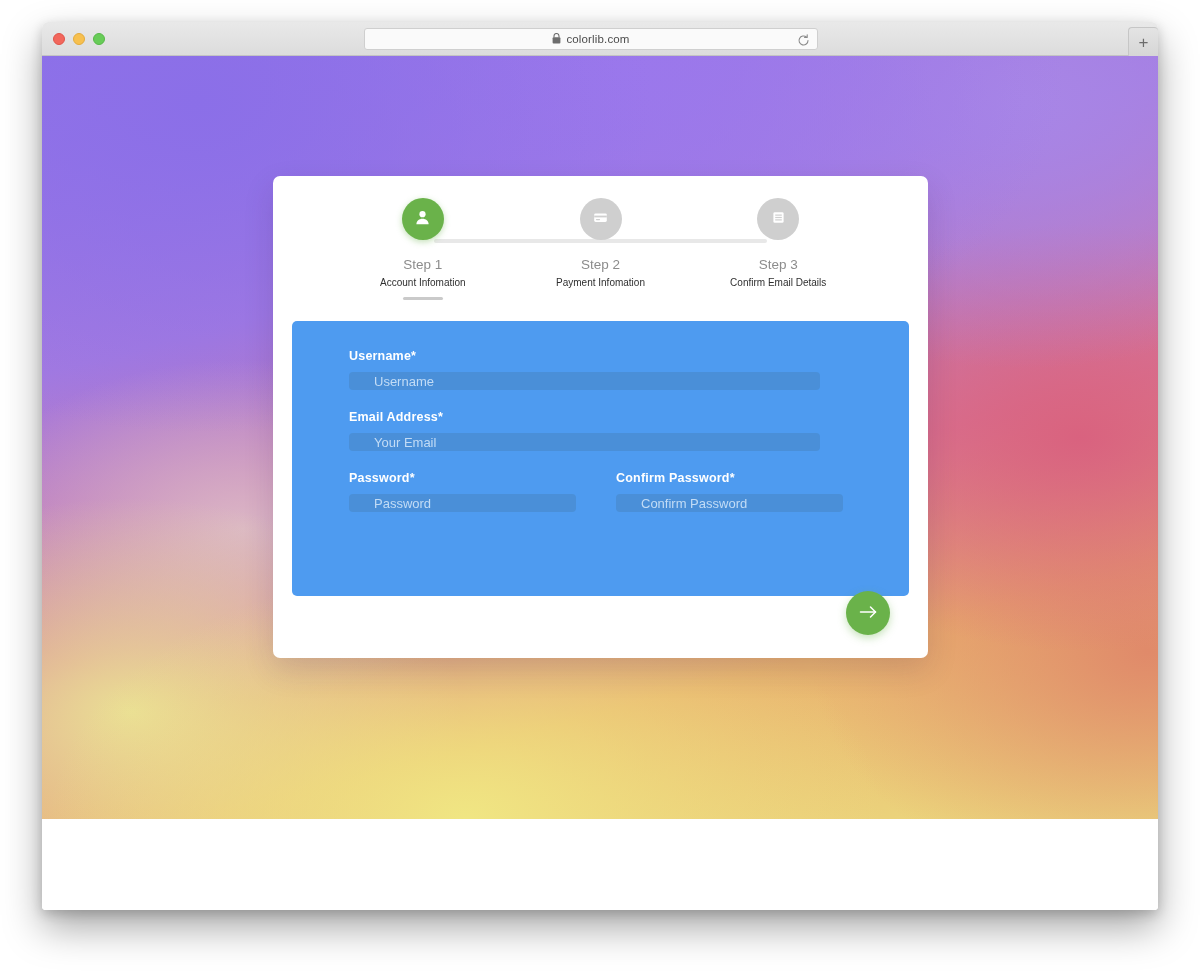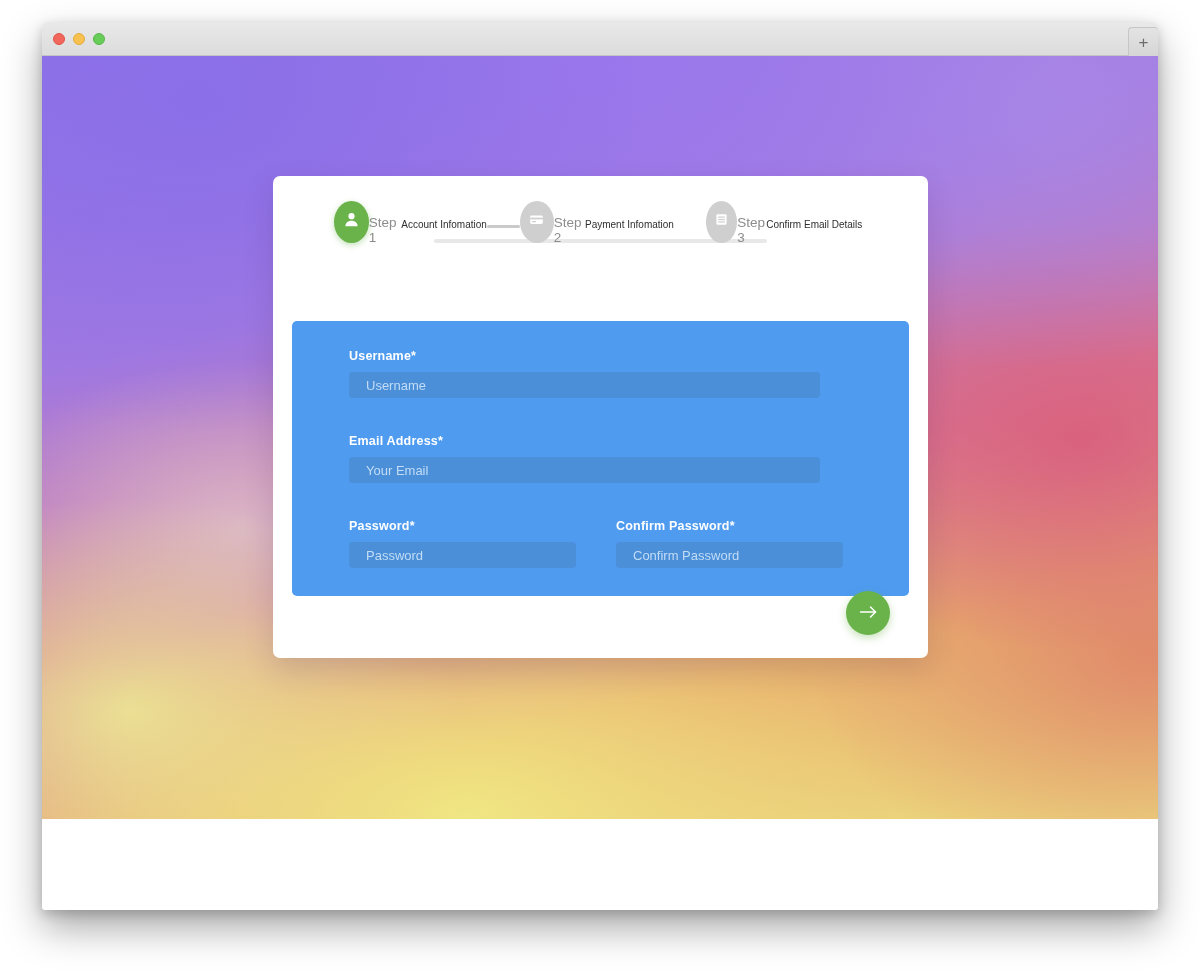--- a/index.html
+++ b/index.html
@@ -143,21 +143,21 @@
   .step-list {
     position: relative;
     display: flex;
     justify-content: space-between;
     padding: 0 61px;
   }
   .step {
     position: relative;
     width: 186px;
     display: flex;
-    flex-direction: row;
+    flex-direction: column;
     align-items: center;
   }
   .step-circle {
     width: 42px;
     height: 42px;
     border-radius: 50%;
     display: flex;
     align-items: center;
     justify-content: center;
     background: #cfcfcf;
@@ -202,33 +202,33 @@
   }
   .field-label {
     font-size: 12.5px;
     font-weight: bold;
     color: #ffffff;
     letter-spacing: 0.2px;
     margin-bottom: 9px;
   }
   .field-input {
     width: 471px;
-    height: 26px;
+    height: 18px;
     background: #4a8fd8;
     border: none;
     border-radius: 4px;
-    padding: 0 17px;
+    padding: 0 25px;
     font-family: "Liberation Sans", sans-serif;
     font-size: 13px;
     color: #ffffff;
     outline: none;
     display: block;
   }
   .field-input::placeholder { color: #c2dcf6; }
-  .field-block { margin-bottom: 36px; }
+  .field-block { margin-bottom: 20px; }
   .field-row { display: flex; gap: 40px; }
   .field-row .field-input { width: 227px; }
 
   
   .next-button {
     position: absolute;
     right: 38px;
     bottom: 23px;
     width: 44px;
     height: 44px;
@@ -250,20 +250,35 @@
 <div class="browser-window">
 
   <div class="chrome-bar">
 
     <div class="traffic-lights">
       <span class="dot dot-close"></span>
       <span class="dot dot-minimize"></span>
       <span class="dot dot-zoom"></span>
     </div>
 
+    <div class="url-bar">
+      <span class="lock-icon">
+        <svg width="9" height="11" viewBox="0 0 9 11">
+          <path d="M2 4.5V3a2.5 2.5 0 015 0v1.5" fill="none" stroke="#6d6d6d" stroke-width="1.1"></path>
+          <rect x="0.6" y="4.3" width="7.8" height="6.2" rx="1" fill="#6d6d6d"></rect>
+        </svg>
+      </span>
+      <span class="url-text">colorlib.com</span>
+      <span class="reload-icon">
+        <svg width="13" height="13" viewBox="0 0 13 13">
+          <path d="M11 6.5a4.5 4.5 0 11-1.5-3.35" fill="none" stroke="#8a8a8a" stroke-width="1.1" stroke-linecap="round"></path>
+          <path d="M10.2 0.8v2.6H7.6" fill="none" stroke="#8a8a8a" stroke-width="1.1" stroke-linecap="round" stroke-linejoin="round"></path>
+        </svg>
+      </span>
+    </div>
 
     <div class="newtab-button">+</div>
   </div>
 
   <div class="viewport">
     <div class="gradient-hero">
 
       <div class="wizard-card">
 
         <div class="steps">

